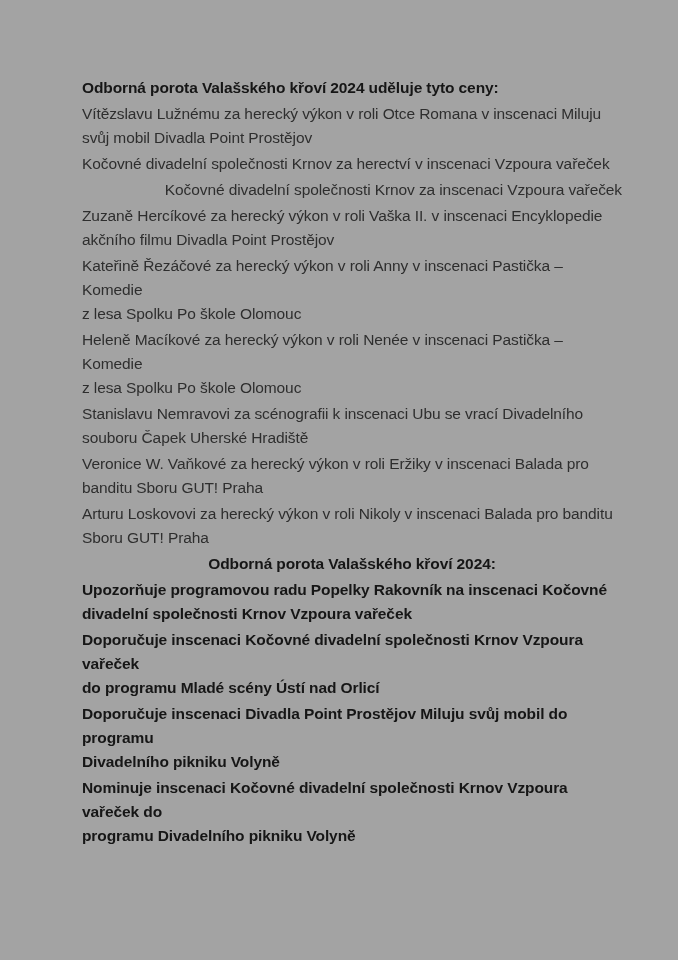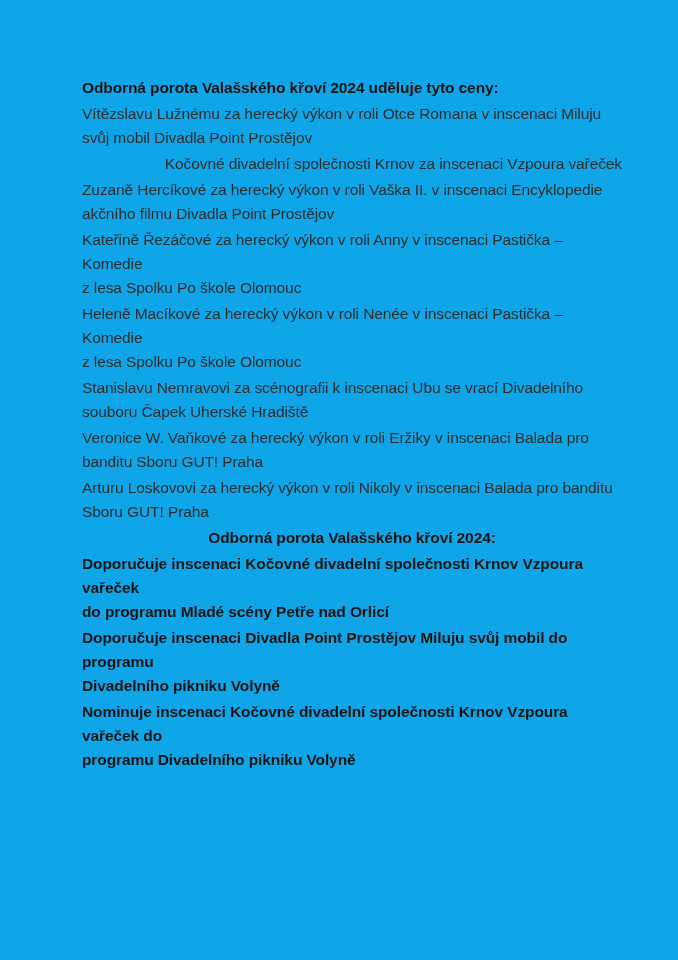--- a/index.html
+++ b/index.html
@@ -11,21 +11,21 @@
     width: 678px;
     height: 960px;
     overflow: hidden;
     font-family: "Liberation Sans", "DejaVu Sans", sans-serif;
   }
   .doc {
     box-sizing: border-box;
     width: 678px;
     height: 960px;
     padding: 76px 56px 0 82px;
-    background: #0ea5e9;
+    background: #a3a3a3;
     font-size: 15.5px;
     line-height: 24px;
     color: #2e2e2e;
     letter-spacing: -0.1px;
   }
   .doc p {
     margin: 0 0 2px 0;
     white-space: pre-line; 
   }
   .bold {
@@ -51,20 +51,21 @@
 </head>
 <body>
 
 <div class="doc">
 
   <p class="bold h-awards">Odborná porota Valašského křoví 2024 uděluje tyto ceny:</p>
 
   <p>Vítězslavu Lužnému za herecký výkon v roli Otce Romana v inscenaci Miluju
 svůj mobil Divadla Point Prostějov</p>
 
+  <p>Kočovné divadelní společnosti Krnov za herectví v inscenaci Vzpoura vařeček</p>
 
 
   <p class="grand-prize">Kočovné divadelní společnosti Krnov za inscenaci Vzpoura vařeček</p>
 
   <p>Zuzaně Hercíkové za herecký výkon v roli Vaška II. v inscenaci Encyklopedie
 akčního filmu Divadla Point Prostějov</p>
 
   <p>Kateřině Řezáčové za herecký výkon v roli Anny v inscenaci Pastička – Komedie
 z lesa Spolku Po škole Olomouc</p>
 
@@ -75,23 +76,25 @@
 souboru Čapek Uherské Hradiště</p>
 
   <p>Veronice W. Vaňkové za herecký výkon v roli Eržiky v inscenaci Balada pro
 banditu Sboru GUT! Praha</p>
 
   <p>Arturu Loskovovi za herecký výkon v roli Nikoly v inscenaci Balada pro banditu
 Sboru GUT! Praha</p>
 
   <p class="bold h-jury">Odborná porota Valašského křoví 2024:</p>
 
+  <p class="bold">Upozorňuje programovou radu Popelky Rakovník na inscenaci Kočovné
+divadelní společnosti Krnov Vzpoura vařeček</p>
 
   <p class="bold">Doporučuje inscenaci Kočovné divadelní společnosti Krnov Vzpoura vařeček
-do programu Mladé scény Petře nad Orlicí</p>
+do programu Mladé scény Ústí nad Orlicí</p>
 
   <p class="bold">Doporučuje inscenaci Divadla Point Prostějov Miluju svůj mobil do programu
 Divadelního pikniku Volyně</p>
 
   <p class="bold nomination">Nominuje inscenaci Kočovné divadelní společnosti Krnov Vzpoura vařeček do
 programu Divadelního pikniku Volyně</p>
 
 </div>
 
 </body></html>

